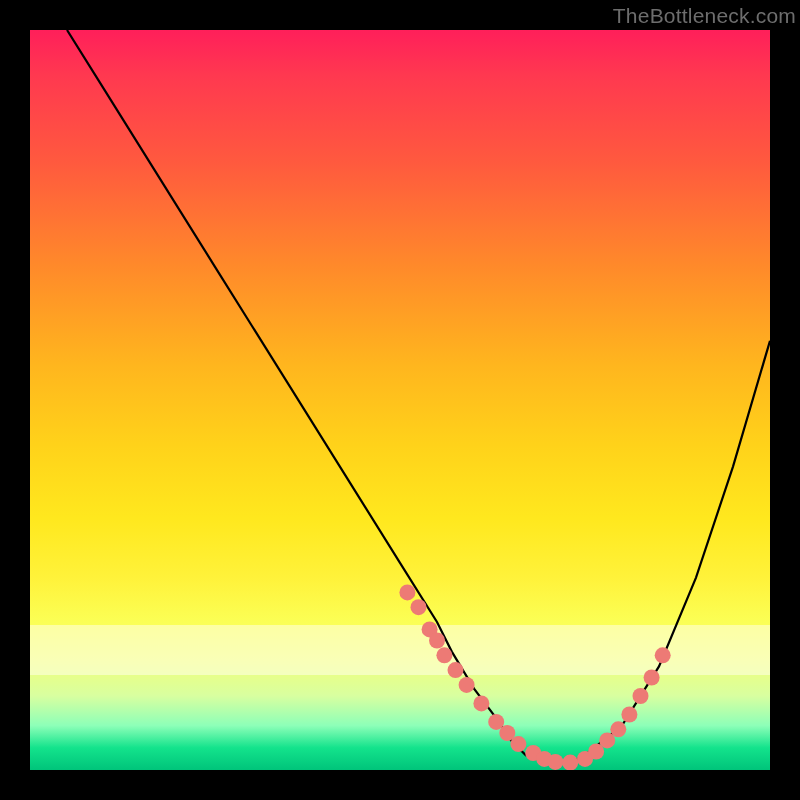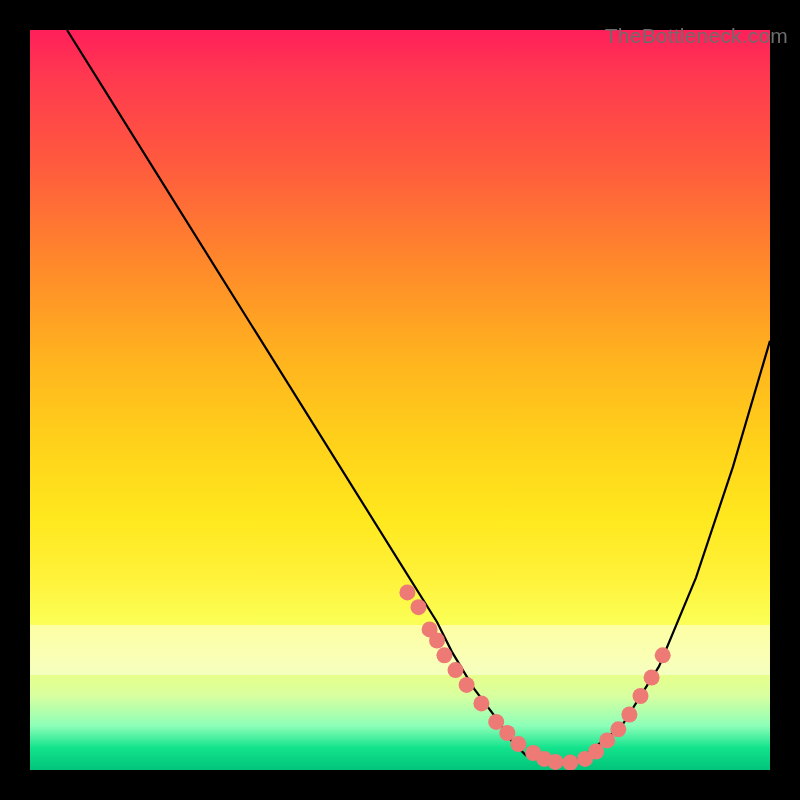--- a/index.html
+++ b/index.html
@@ -55,26 +55,25 @@
     position: absolute;
     left: 30px;
     top: 30px;
     width: 740px;
     height: 740px;
     pointer-events: none;
   }
   .watermark {
     position: absolute;
     top: 4px;
-    right: 12px;
+    right: 4px;
     color: #6d6d6d;
     font-size: 21px;
     font-weight: 500;
     letter-spacing: 0.2px;
-    margin-top: 20px;
   }
 </style>
 </head>
 <body>
 
 <div class="stage">
 
   <div class="plot-area"></div>
   <div class="band"></div>
 

